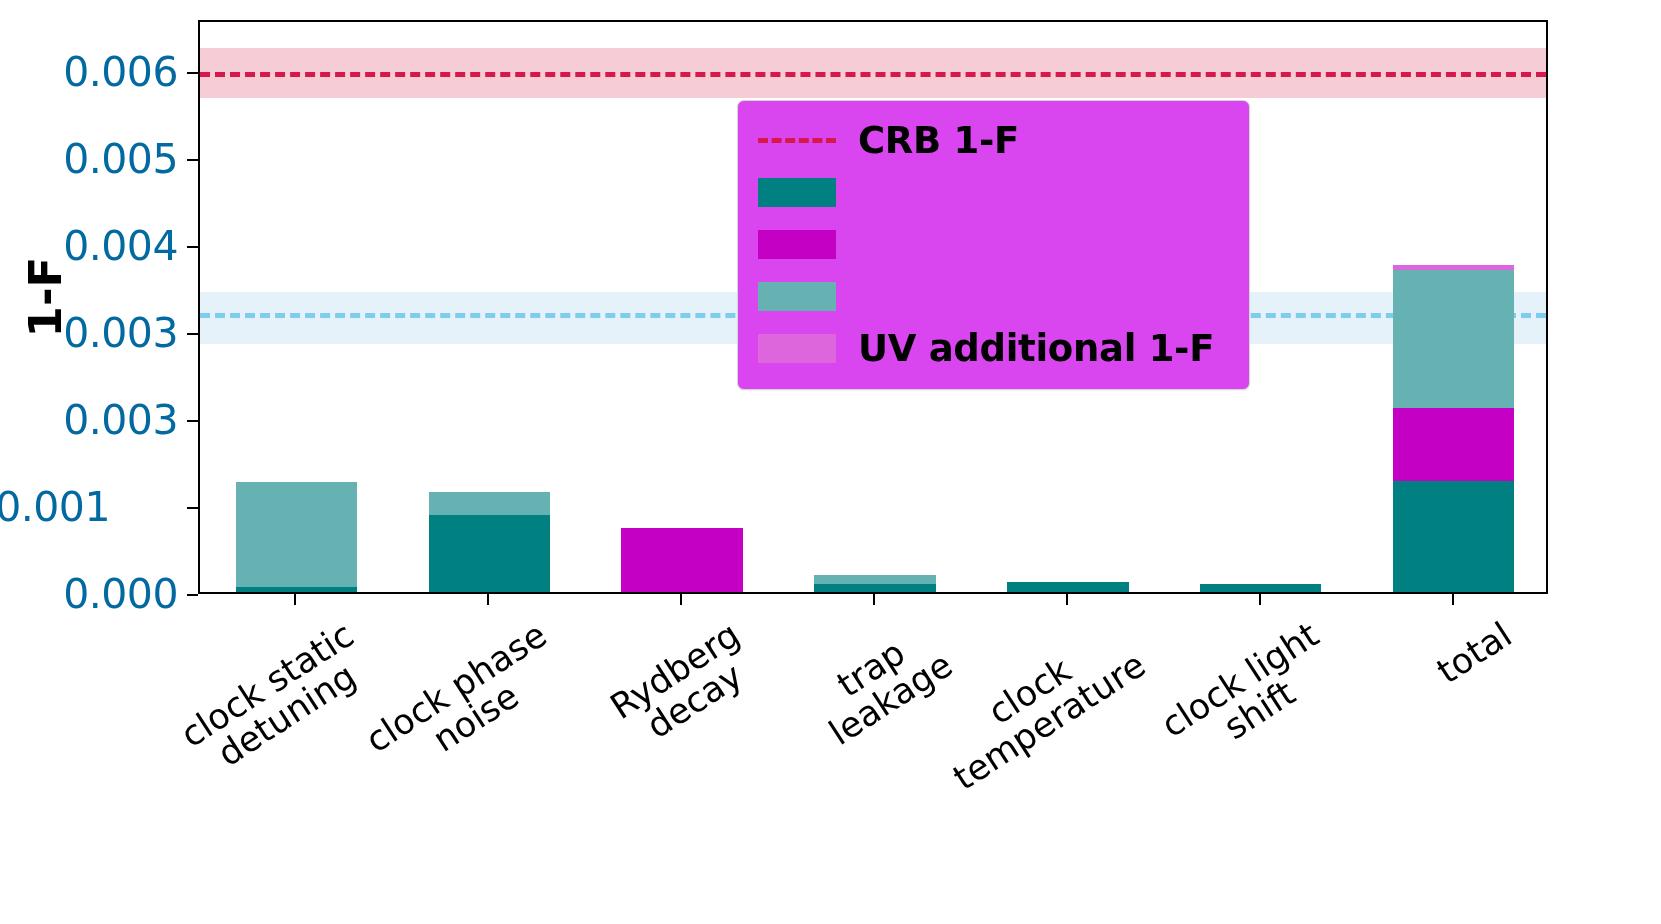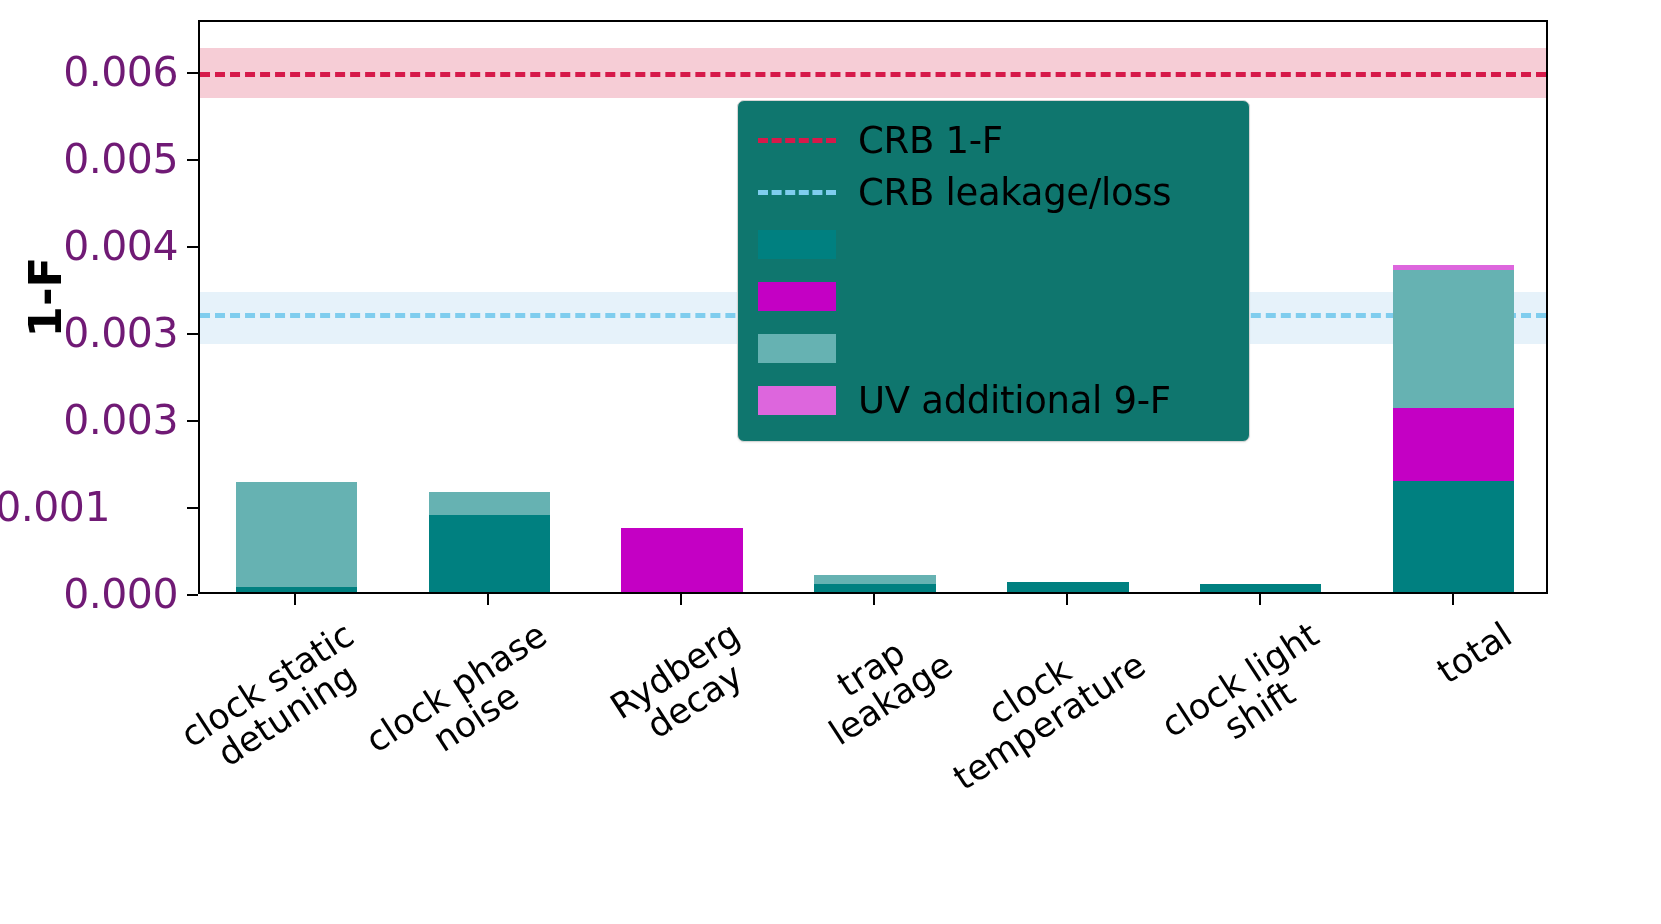--- a/index.html
+++ b/index.html
@@ -16,42 +16,42 @@
   
   .crb-band{position:absolute;left:0;width:100%;}
   .crb-line{position:absolute;left:0;width:100%;height:0;border-top-width:5px;border-top-style:dashed;}
 
   
   .bar-group{position:absolute;bottom:0;}
   .seg{position:absolute;left:0;width:100%;}
 
   
   .ytick{position:absolute;left:-11px;width:11px;height:0;border-top:2.5px solid #000;}
-  .ylabel{position:absolute;right:1663px;white-space:nowrap;font-size:41px;color:#701a75;
+  .ylabel{position:absolute;right:1663px;white-space:nowrap;font-size:41px;color:#0369a1;
           letter-spacing:-0.5px;transform:translateY(-50%);}
   #ylabels-host{position:absolute;left:0;top:0;width:1661px;height:924px;}
   #axis-title{
     position:absolute;left:10px;top:297px;font-size:45px;font-weight:bold;color:#000;
     transform:translate(-50%,-50%) rotate(-90deg);transform-origin:center center;
     width:120px;text-align:center;left:45px;
   }
 
   
   .xtick{position:absolute;top:594px;width:0;height:11px;border-left:2.5px solid #000;}
   .xlab{
     position:absolute;font-size:35px;color:#000;line-height:1.04;text-align:center;
     transform-origin:right top;transform:rotate(-33deg);white-space:nowrap;
   }
 
   
   #legend{
     position:absolute;left:737px;top:100px;width:513px;
-    background:#0f766e;border:1.6px solid #d6d6d6;border-radius:7px;
+    background:#d946ef;border:1.6px solid #d6d6d6;border-radius:7px;
     box-shadow:0 1px 2px rgba(0,0,0,.06);
-    padding:13px 16px 15px 16px;box-sizing:border-box;z-index:5;
+    padding:13px 16px 15px 16px;box-sizing:border-box;z-index:5;font-weight:bold;
   }
   .leg-row{display:flex;align-items:center;height:52px;}
   .leg-key{width:86px;flex:0 0 86px;display:flex;align-items:center;justify-content:center;}
   .leg-line{width:78px;height:0;border-top-width:5px;border-top-style:dashed;}
   .leg-patch{width:78px;height:29px;}
   .leg-text{font-size:37px;color:#000;padding-left:18px;white-space:nowrap;letter-spacing:-0.3px;}
 </style>
 </head>
 <body>
 
@@ -152,39 +152,33 @@
 
   <div id="legend">
       <div class="leg-row">
         <div class="leg-key">
           <div class="leg-line" style="border-top-color: rgb(214, 25, 74);"></div>
         </div>
         <div class="leg-text">CRB 1-F</div>
       </div>
       <div class="leg-row">
         <div class="leg-key">
-          <div class="leg-line" style="border-top-color: rgb(127, 205, 238);"></div>
-        </div>
-        <div class="leg-text">CRB leakage/loss</div>
-      </div>
-      <div class="leg-row">
-        <div class="leg-key">
           <div class="leg-patch" style="background: rgb(0, 128, 128);"></div>
         </div>
       </div>
       <div class="leg-row">
         <div class="leg-key">
           <div class="leg-patch" style="background: rgb(196, 0, 196);"></div>
         </div>
       </div>
       <div class="leg-row">
         <div class="leg-key">
           <div class="leg-patch" style="background: rgb(102, 178, 178);"></div>
         </div>
       </div>
       <div class="leg-row">
         <div class="leg-key">
           <div class="leg-patch" style="background: rgb(221, 102, 221);"></div>
         </div>
-        <div class="leg-text">UV additional 9-F</div>
+        <div class="leg-text">UV additional 1-F</div>
       </div>
     </div>
 </div>
 
 </body></html>

